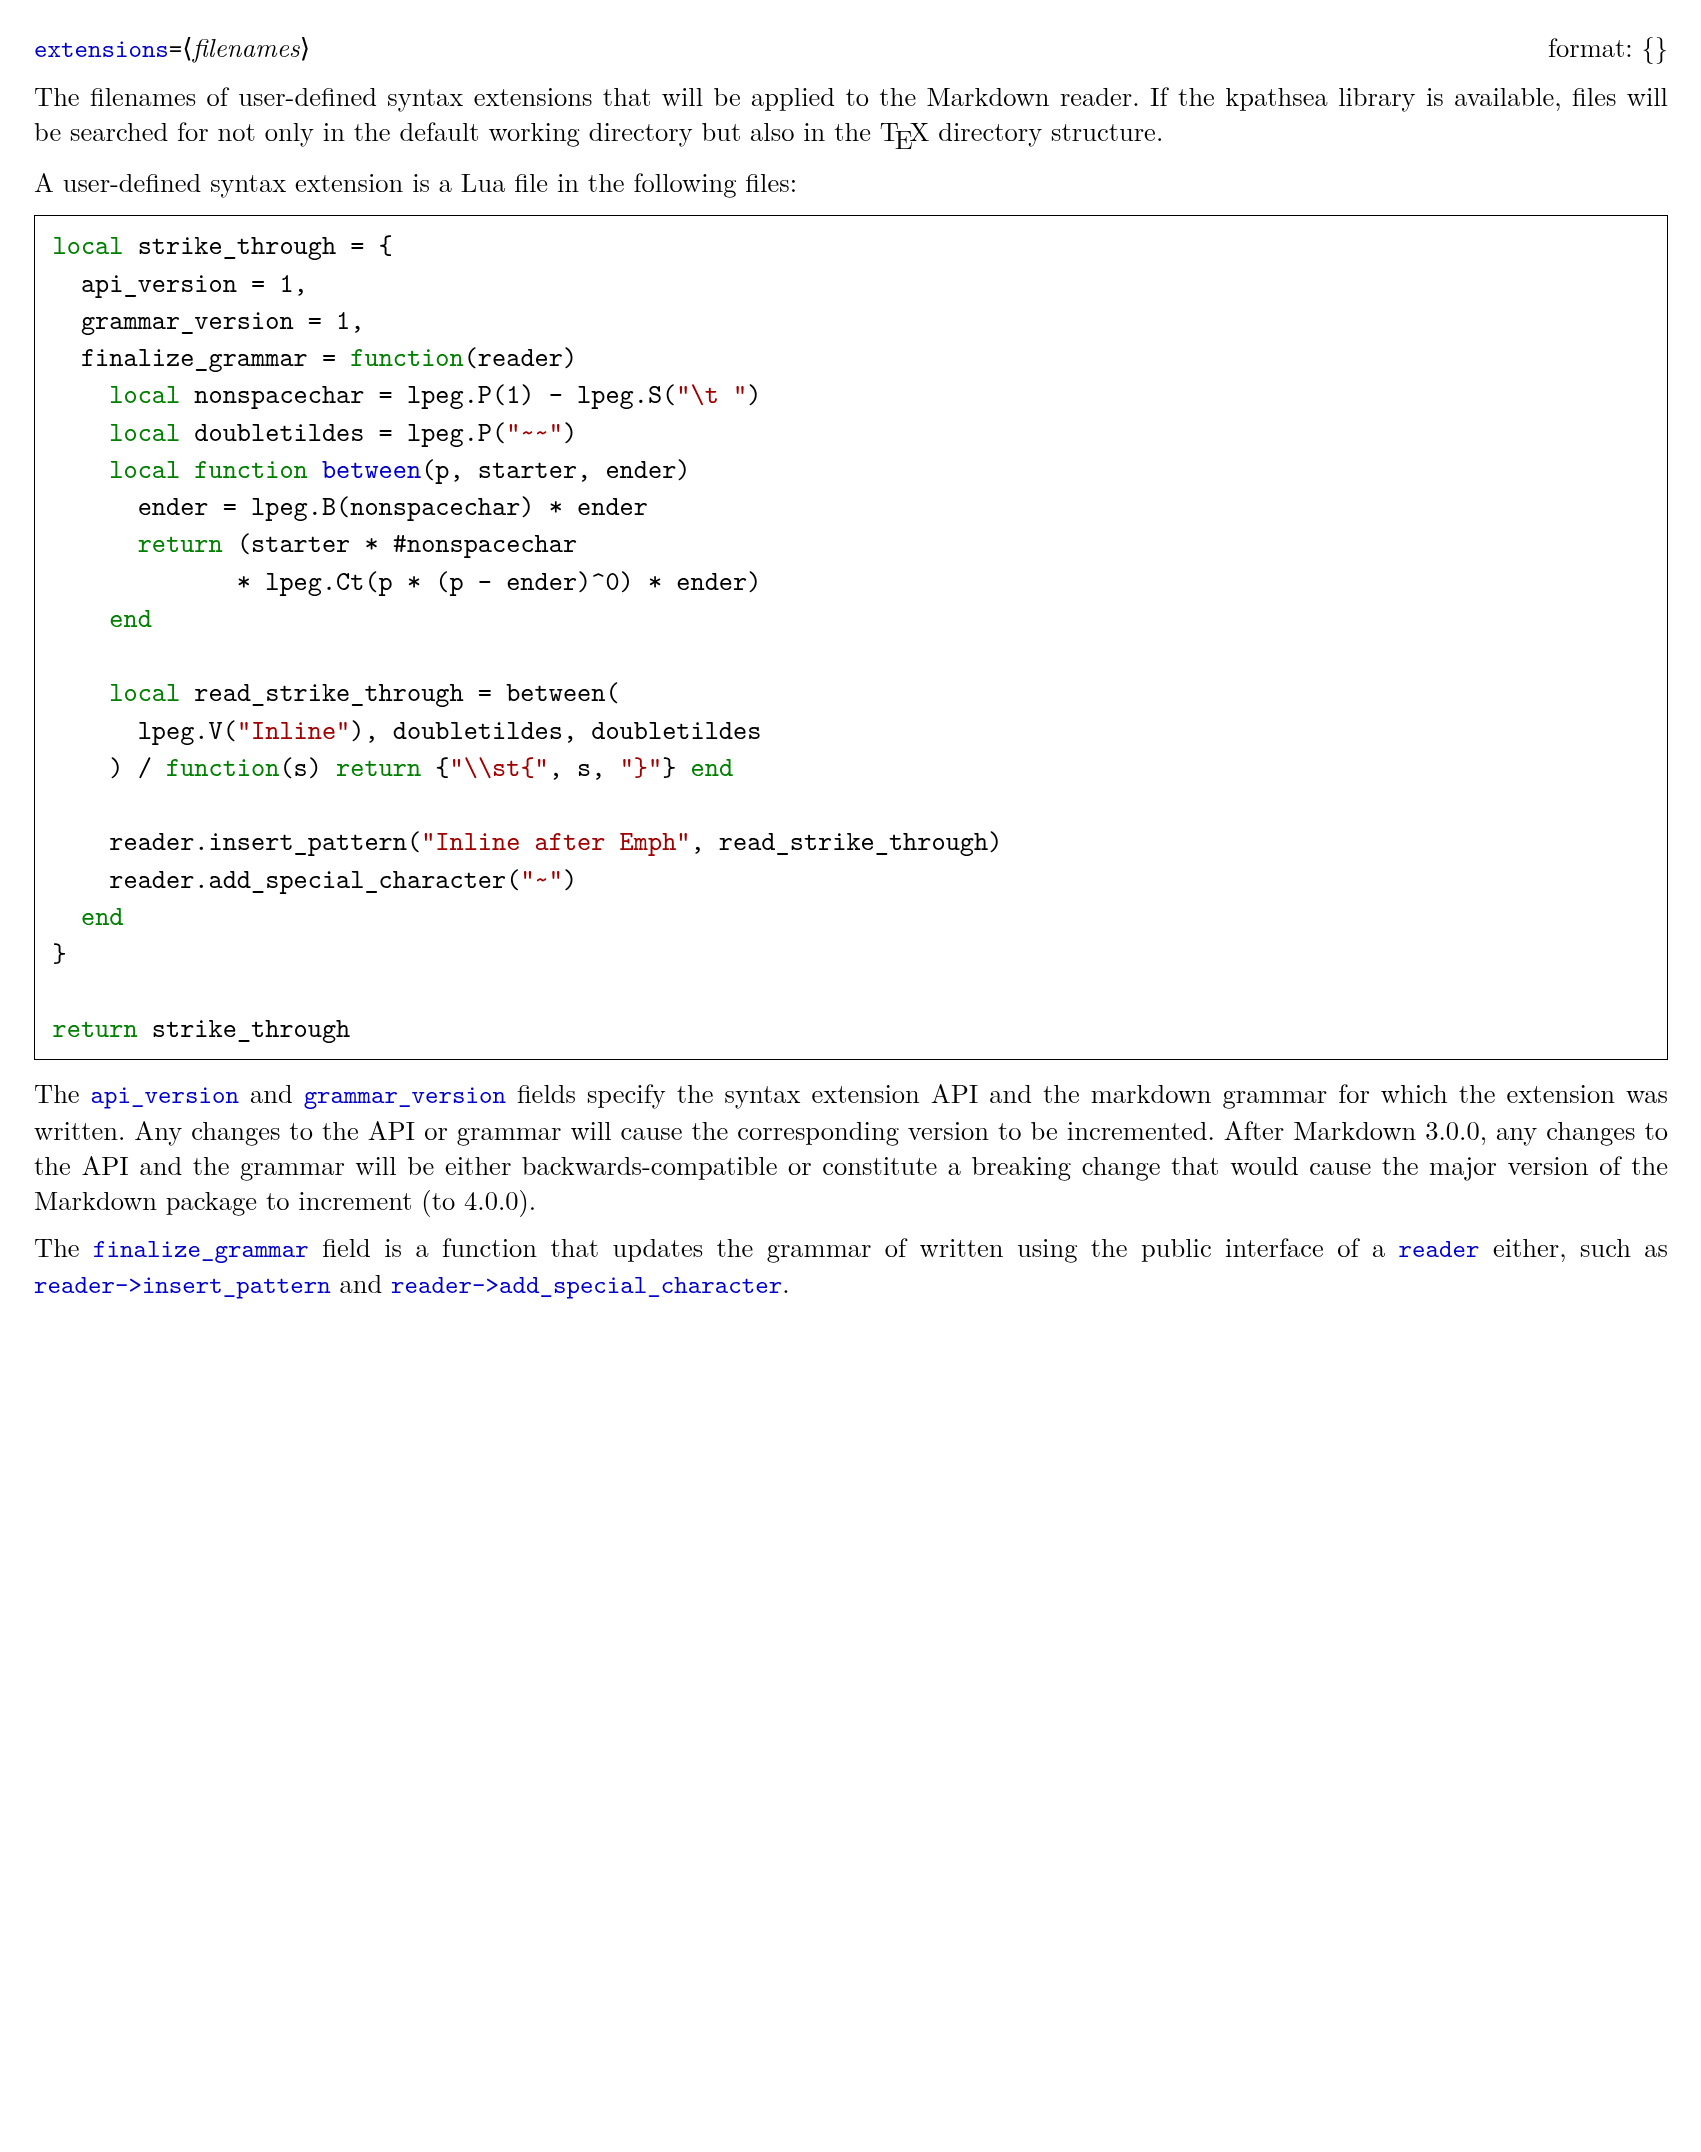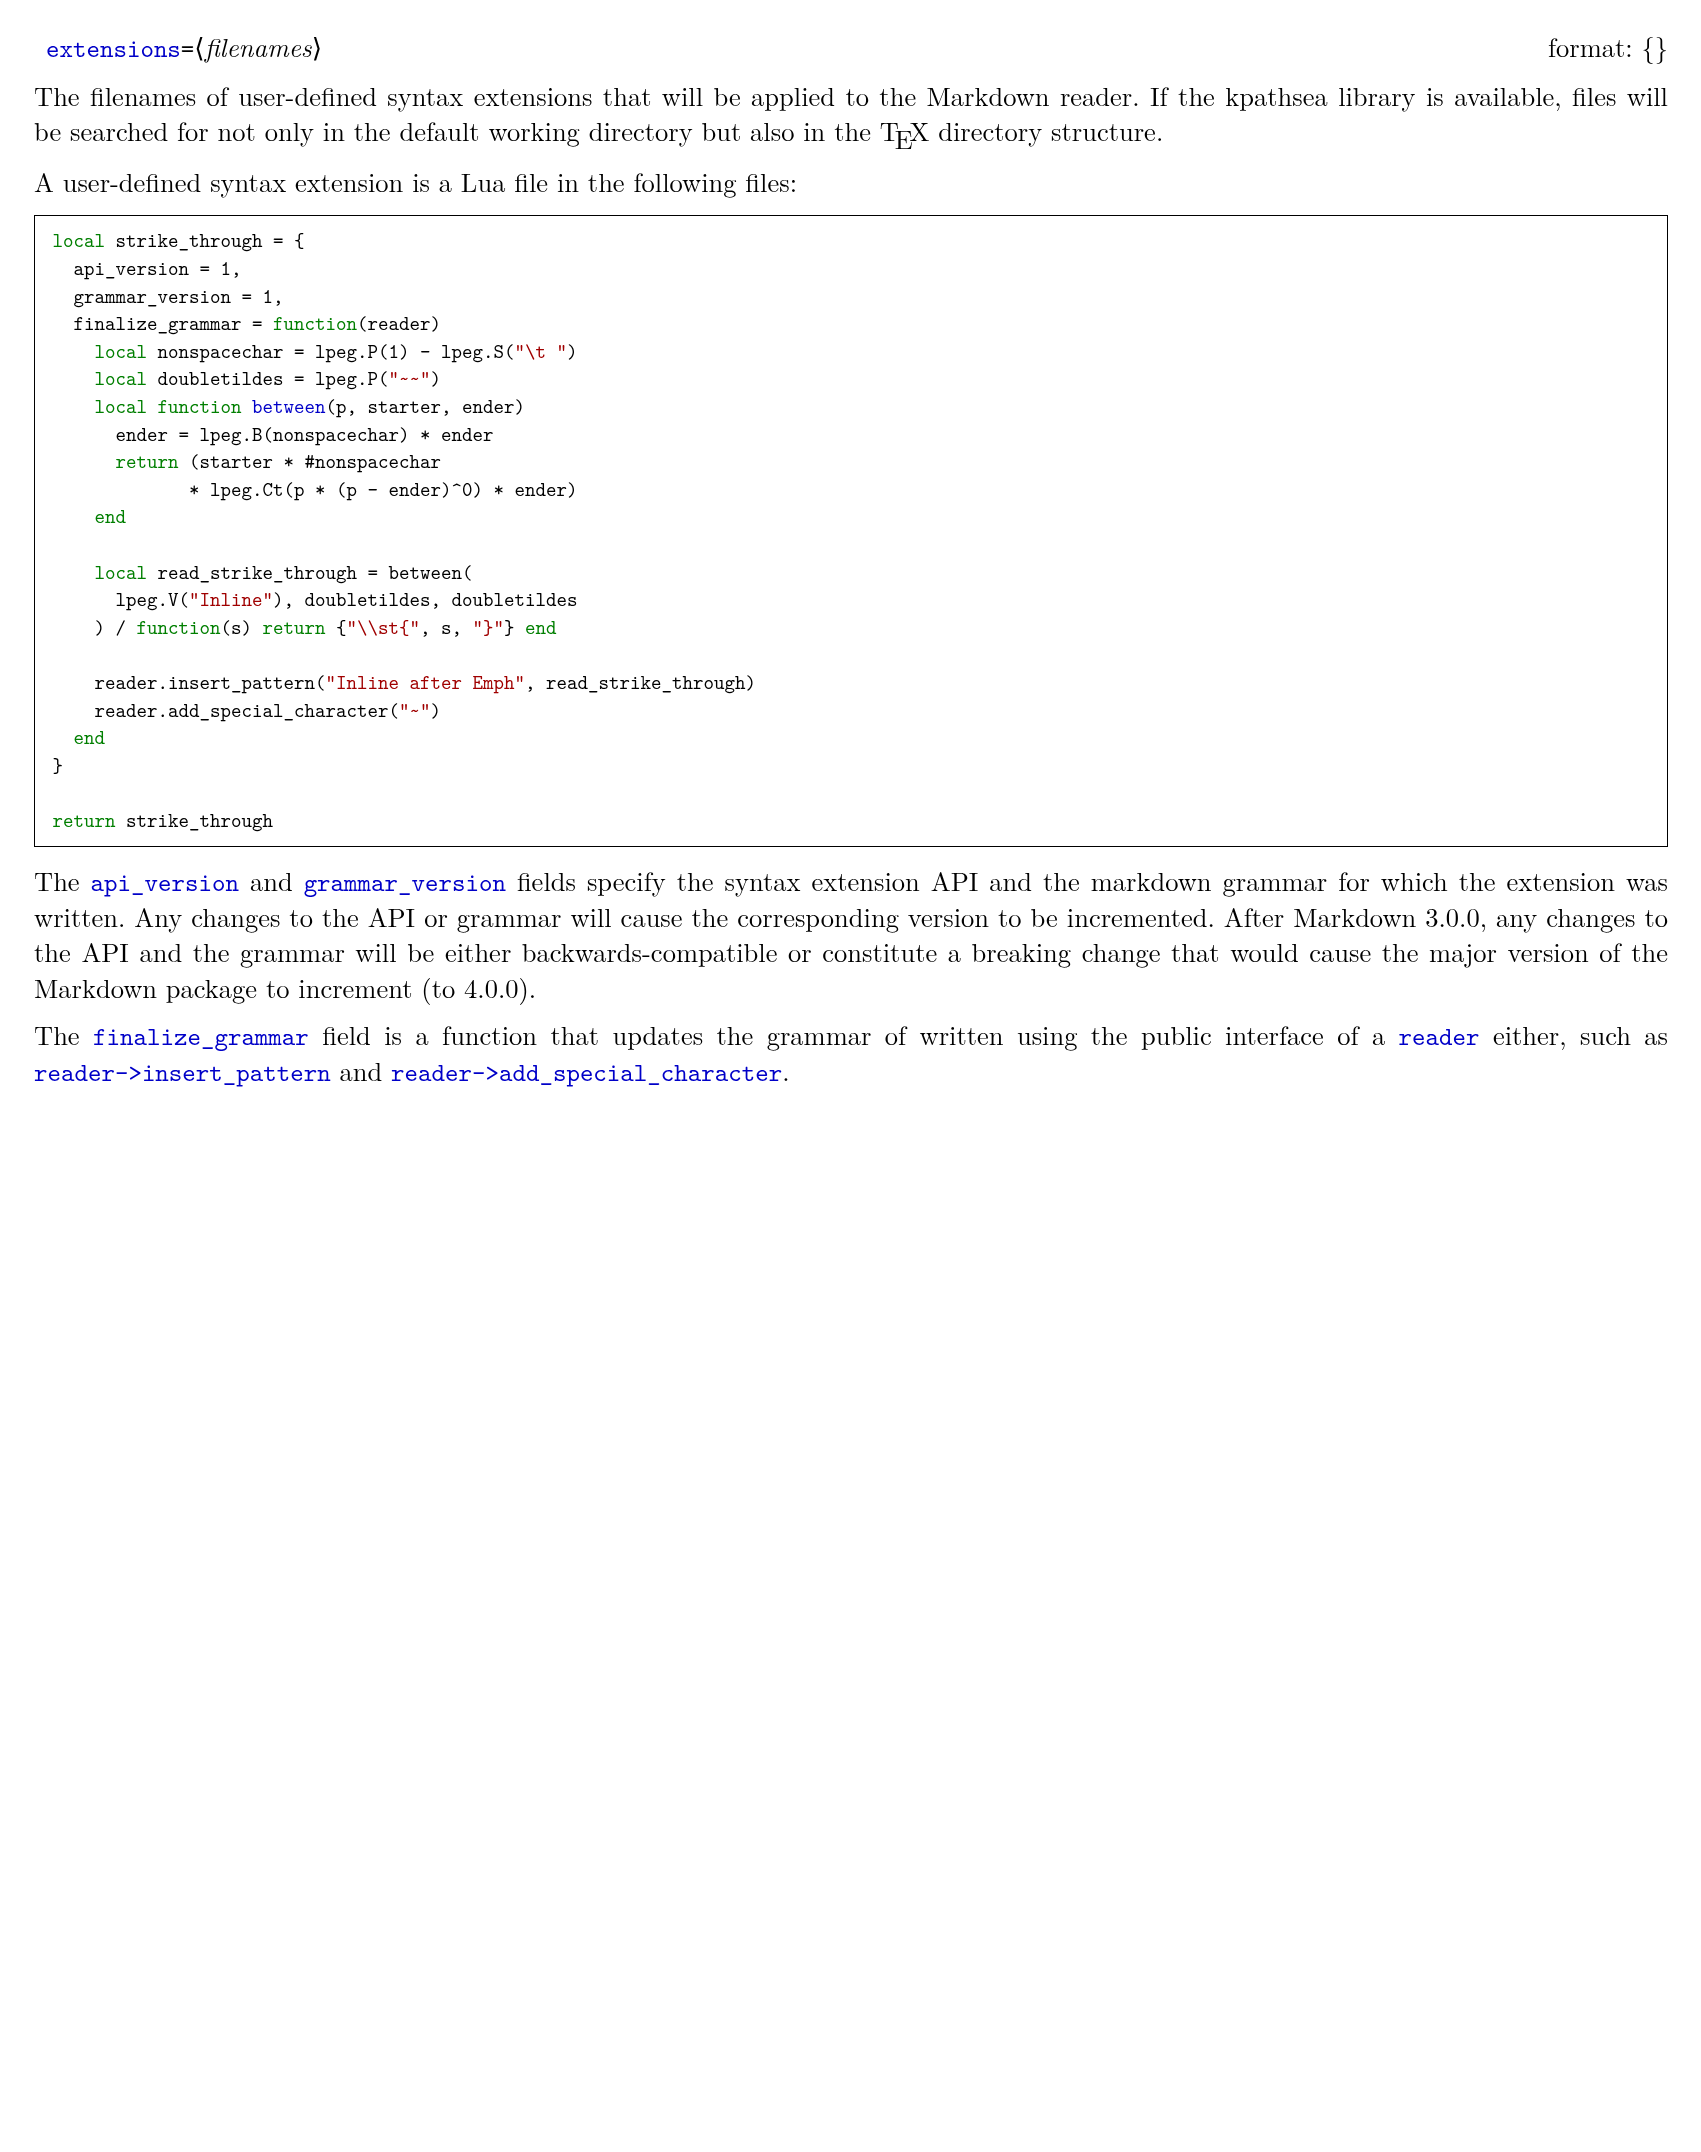--- a/index.html
+++ b/index.html
@@ -19,33 +19,32 @@
   }
   .blue { color: #0000c8; }
   .green { color: #007f00; }
   .darkred { color: #a00000; }
   .it { font-style: italic; }
   .opt-header {
     display: flex;
     justify-content: space-between;
     align-items: baseline;
     margin-bottom: 9.8px;
-    margin-left: 12px;
   }
   .angle { font-family: "Times New Roman", serif; font-style: normal; }
   .para {
     margin: 11.8px 0;
     text-align: justify;
   }
   .code-block {
     border: 1px solid #000;
     padding: 11.8px 17.6px 11.8px 17.6px;
     margin: 15.7px 0;
     font-family: "Latin Modern Mono", "CMU Typewriter Text", "Courier New", monospace;
-    font-size: 20px;
+    font-size: 27px;
     line-height: 1.38;
     white-space: pre;
     overflow: hidden;
   }
   .tex sub {
     vertical-align: -0.3ex;
     margin-left: -0.16em;
     margin-right: -0.12em;
     font-size: 1em;
     position: relative;

